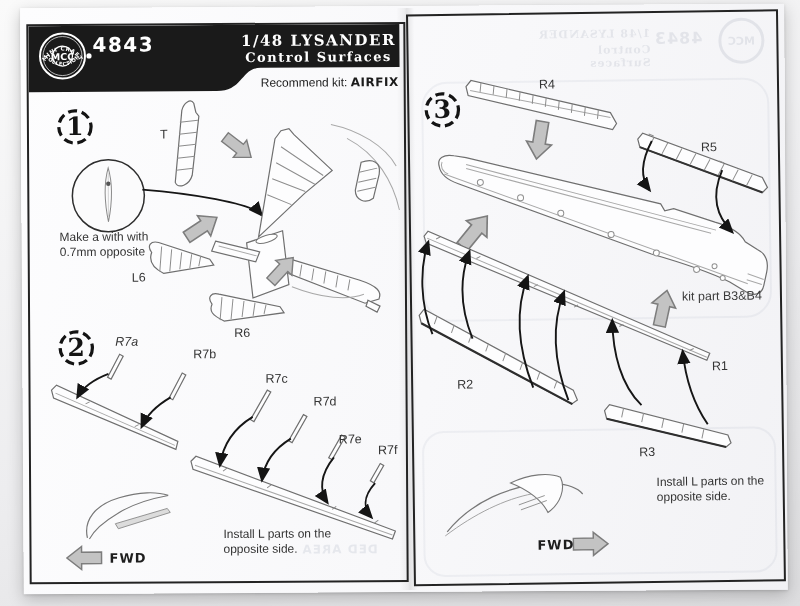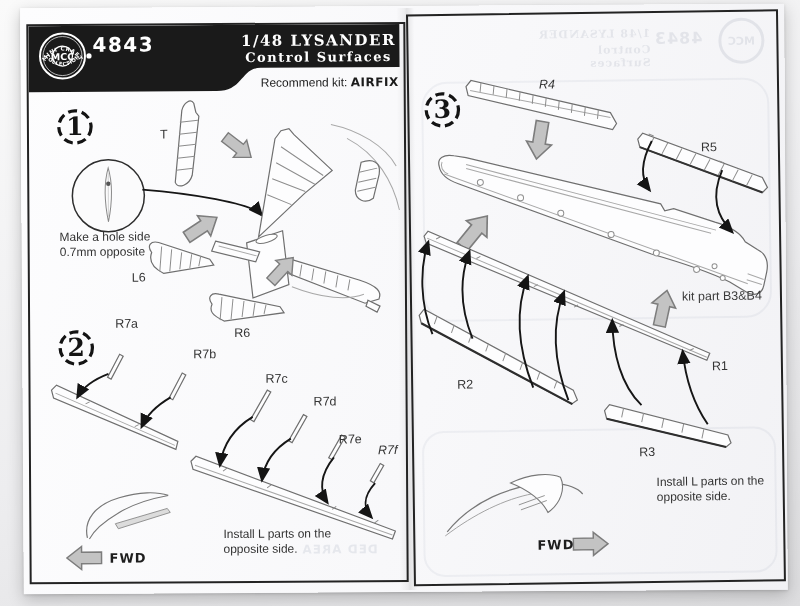--- a/index.html
+++ b/index.html
@@ -180,37 +180,37 @@
       <span class="val">AIRFIX</span>
     </div>
 
     <div class="step" style="left:27px;top:82px;">
       <svg viewBox="0 0 40 40">
             <circle cx="20" cy="20" r="17" fill="none" stroke="#141414" stroke-width="3.4" stroke-dasharray="9.5 5"></circle>
           </svg>
       <span class="digit">1</span>
     </div>
     <div class="lbl plabel" style="left:131px;top:102px;">T</div>
-    <div class="note" style="left:30px;top:204px;">Make a hole side</div>
+    <div class="note" style="left:30px;top:204px;">Make a with with</div>
     <div class="note" style="left:30px;top:219px;">0.7mm opposite</div>
     <div class="lbl plabel" style="left:102px;top:245px;">L6</div>
     <div class="lbl plabel" style="left:204px;top:301px;">R6</div>
 
     <div class="step" style="left:27px;top:303px;">
       <svg viewBox="0 0 40 40">
             <circle cx="20" cy="20" r="17" fill="none" stroke="#141414" stroke-width="3.4" stroke-dasharray="9.5 5"></circle>
           </svg>
       <span class="digit">2</span>
     </div>
-    <div class="lbl plabel" style="left:85px;top:291px;">R7a</div>
+    <div class="lbl plabel" style="left:85px;top:309px;font-style:italic;">R7a</div>
     <div class="lbl plabel" style="left:163px;top:322px;">R7b</div>
     <div class="lbl plabel" style="left:235px;top:347px;text-align:right;">R7c</div>
     <div class="lbl plabel" style="left:271px;top:370px;margin-left:12px;">R7d</div>
     <div class="lbl plabel" style="left:308px;top:408px;">R7e</div>
-    <div class="lbl plabel" style="left:347px;top:419px;font-style:italic;">R7f</div>
+    <div class="lbl plabel" style="left:347px;top:419px;">R7f</div>
     <div class="note" style="left:192px;top:502px;">Install L parts on the</div>
     <div class="note" style="left:192px;top:517px;">opposite side.</div>
     <div class="fwd" style="left:78px;top:525px;">FWD</div>
     <div class="bleed-left">DED AREA</div>
   </div>
 
   <div class="panel panel-right">
     <div class="ghost" style="left:12px;top:66px;width:344px;height:236px;border-radius:26px;"></div>
     <div class="ghost" style="left:8px;top:415px;width:350px;height:142px;border-radius:22px;"></div>
 
@@ -296,21 +296,21 @@
       </g>
       <use href="#baR" class="garrow" transform="translate(158,530) scale(1.05)"></use>
     </svg>
 
     <div class="step" style="left:14px;top:75px;">
       <svg viewBox="0 0 40 40">
             <circle cx="20" cy="20" r="17" fill="none" stroke="#141414" stroke-width="3.4" stroke-dasharray="9.5 5"></circle>
           </svg>
       <span class="digit">3</span>
     </div>
-    <div class="lbl plabel" style="left:130px;top:63px;font-style:italic;">R4</div>
+    <div class="lbl plabel" style="left:130px;top:63px;">R4</div>
     <div class="lbl plabel" style="left:291px;top:128px;">R5</div>
     <div class="lbl" style="left:270px;top:277px;font-size:12.5px;">kit part B3&amp;B4</div>
     <div class="lbl plabel" style="left:299px;top:347px;">R1</div>
     <div class="lbl plabel" style="left:44px;top:362px;">R2</div>
     <div class="lbl plabel" style="left:225px;top:432px;">R3</div>
     <div class="note" style="left:242px;top:462px;">Install L parts on the</div>
     <div class="note" style="left:242px;top:477px;">opposite side.</div>
     <div class="fwd" style="left:122px;top:523px;">FWD</div>
   </div>
  </div>

